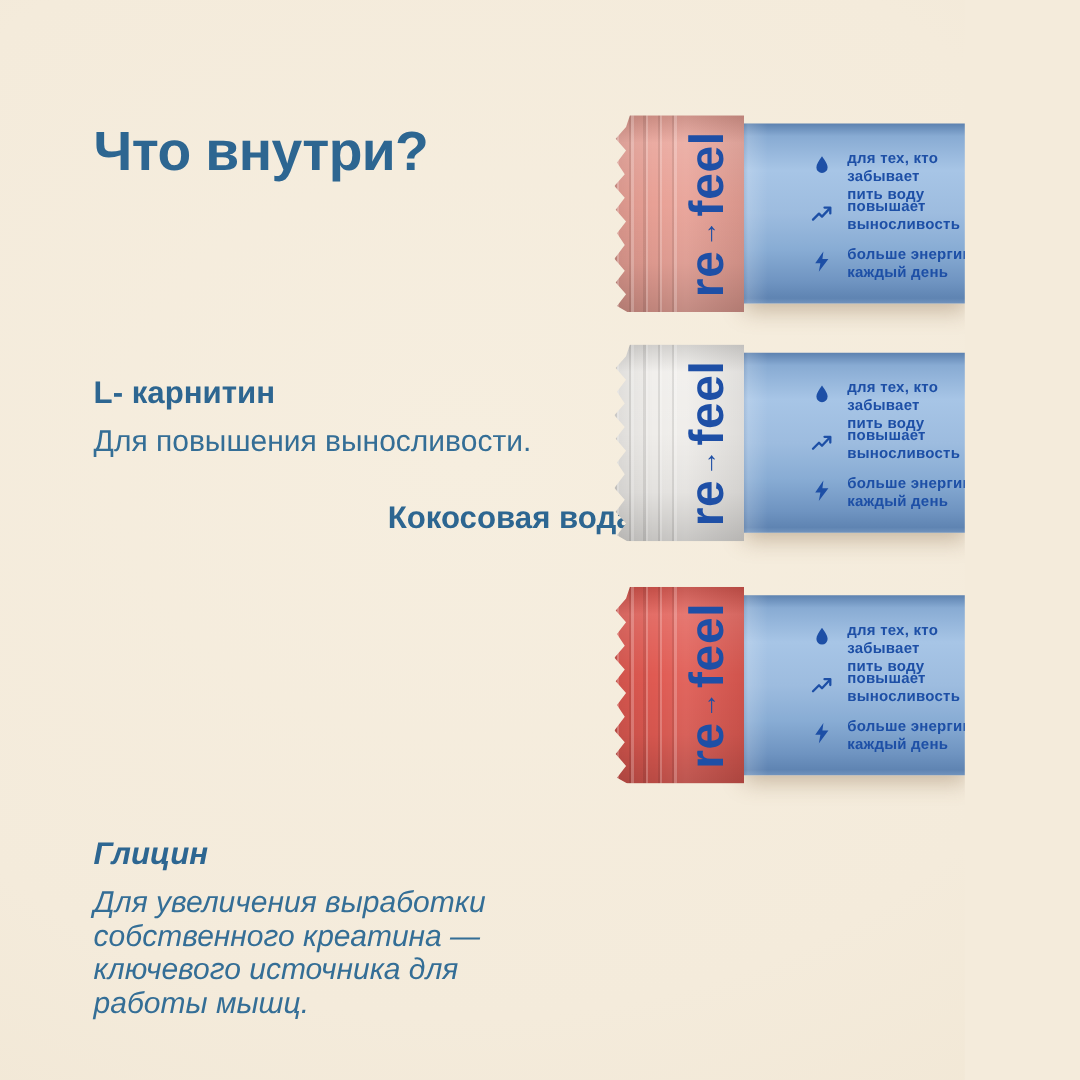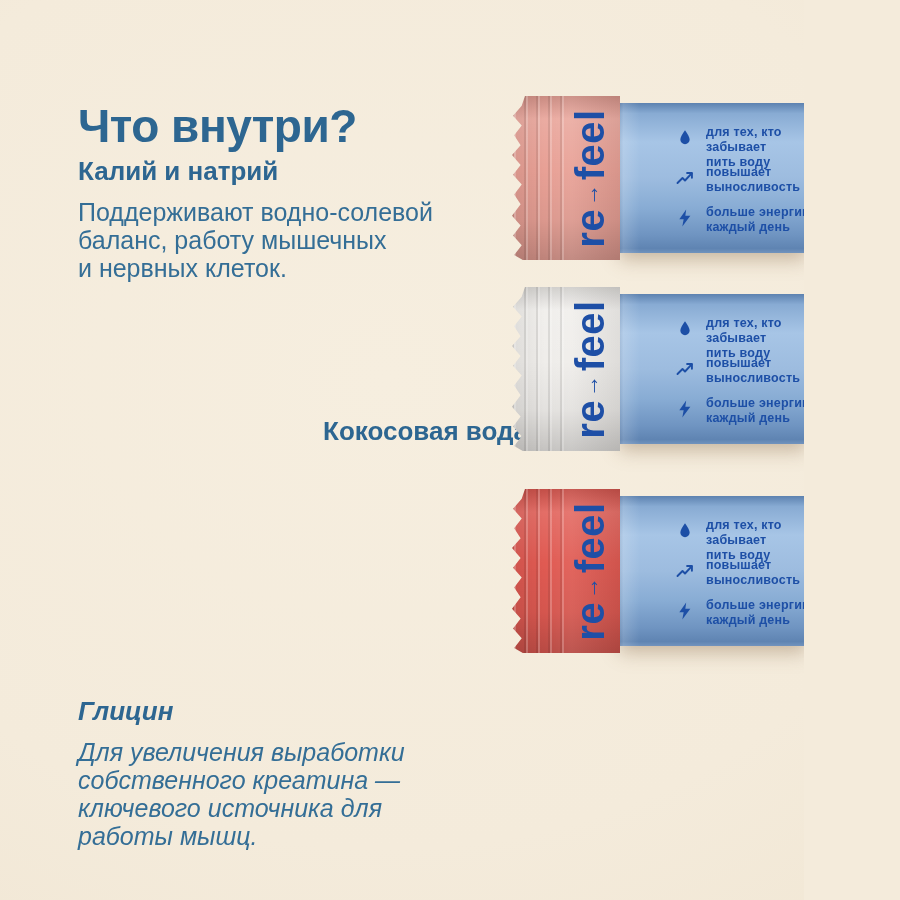--- a/index.html
+++ b/index.html
@@ -95,28 +95,24 @@
     line-height:15px;white-space:pre-line;letter-spacing:.2px;
   }
 </style>
 </head>
 <body>
 
 <div class="page">
 
   <h1 class="page-title">Что внутри?</h1>
 
-  <section class="ingredient ing-0">
-    <h2>Калий и натрий</h2>
-    <p>Поддерживают водно-солевой
-баланс, работу мышечных
-и нервных клеток.</p>
-  </section>
 
   <section class="ingredient ing-1">
+    <h2>L- карнитин</h2>
+    <p>Для повышения выносливости.</p>
   </section>
 
   <section class="ingredient ing-2">
     <h2>Кокосовая вода</h2>
   </section>
 
   <section class="ingredient ing-3">
   </section>
 
   <section class="ingredient ing-4">

